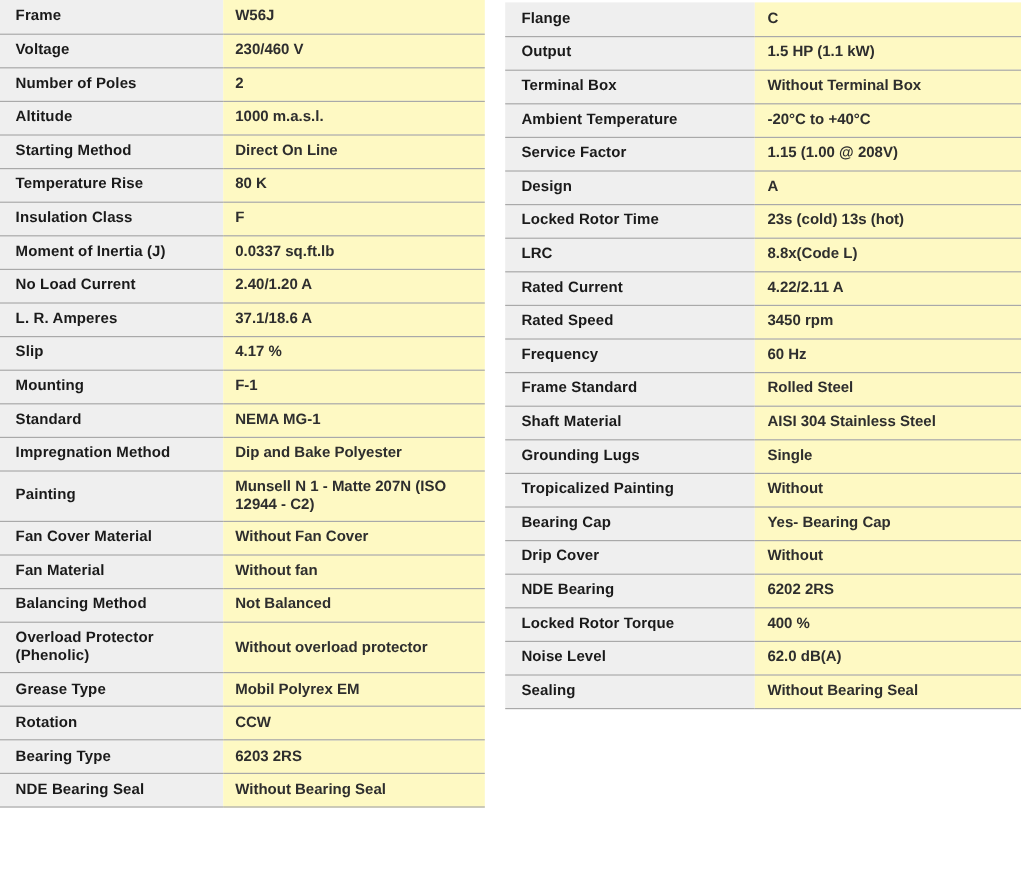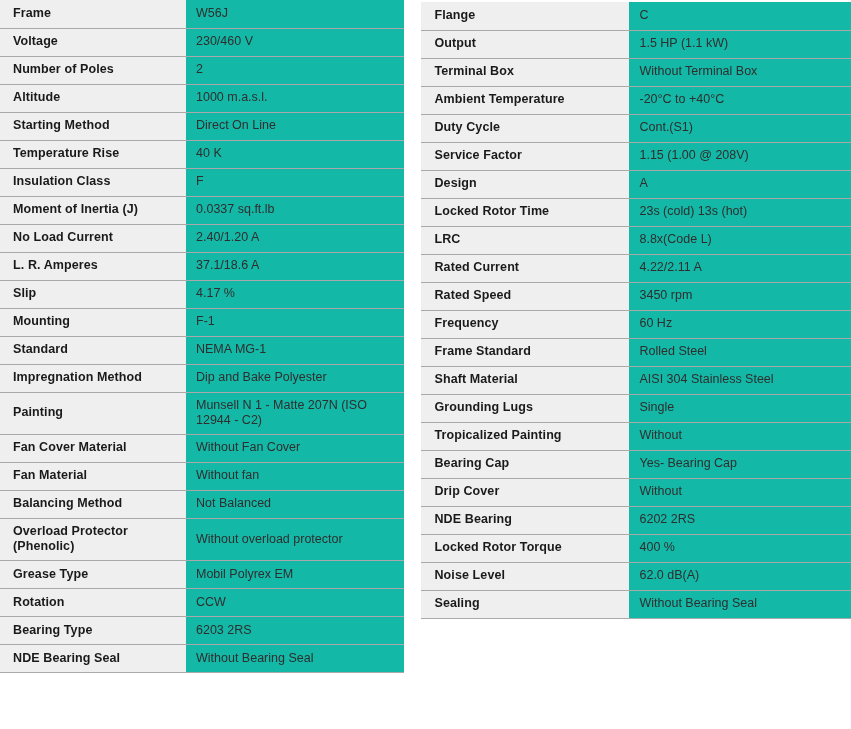--- a/index.html
+++ b/index.html
@@ -40,23 +40,23 @@
     word-wrap:break-word;
   }
   table.spec-table th{
     background:var(--label-bg);
     color:var(--label-text);
     font-weight:700;
     letter-spacing:.1px;
     padding-left:13px;
   }
   table.spec-table td{
-    background:#14b8a6;
+    background:#fef9c3;
     color:var(--value-text);
-    font-weight:400;
+    font-weight:700;
     padding-left:10px;
   }
 </style>
 </head>
 <body>
 
 <div class="spec-wrap">
   <table class="spec-table spec-left">
     <colgroup>
         <col class="c-label">
@@ -78,21 +78,21 @@
         <tr>
           <th>Altitude</th>
           <td>1000 m.a.s.l.</td>
         </tr>
         <tr>
           <th>Starting Method</th>
           <td>Direct On Line</td>
         </tr>
         <tr>
           <th>Temperature Rise</th>
-          <td>40 K</td>
+          <td>80 K</td>
         </tr>
         <tr>
           <th>Insulation Class</th>
           <td>F</td>
         </tr>
         <tr>
           <th>Moment of Inertia (J)</th>
           <td>0.0337 sq.ft.lb</td>
         </tr>
         <tr>
@@ -173,24 +173,20 @@
         </tr>
         <tr>
           <th>Terminal Box</th>
           <td>Without Terminal Box</td>
         </tr>
         <tr>
           <th>Ambient Temperature</th>
           <td>-20°C to +40°C</td>
         </tr>
         <tr>
-          <th>Duty Cycle</th>
-          <td>Cont.(S1)</td>
-        </tr>
-        <tr>
           <th>Service Factor</th>
           <td>1.15 (1.00 @ 208V)</td>
         </tr>
         <tr>
           <th>Design</th>
           <td>A</td>
         </tr>
         <tr>
           <th>Locked Rotor Time</th>
           <td>23s (cold) 13s (hot)</td>

